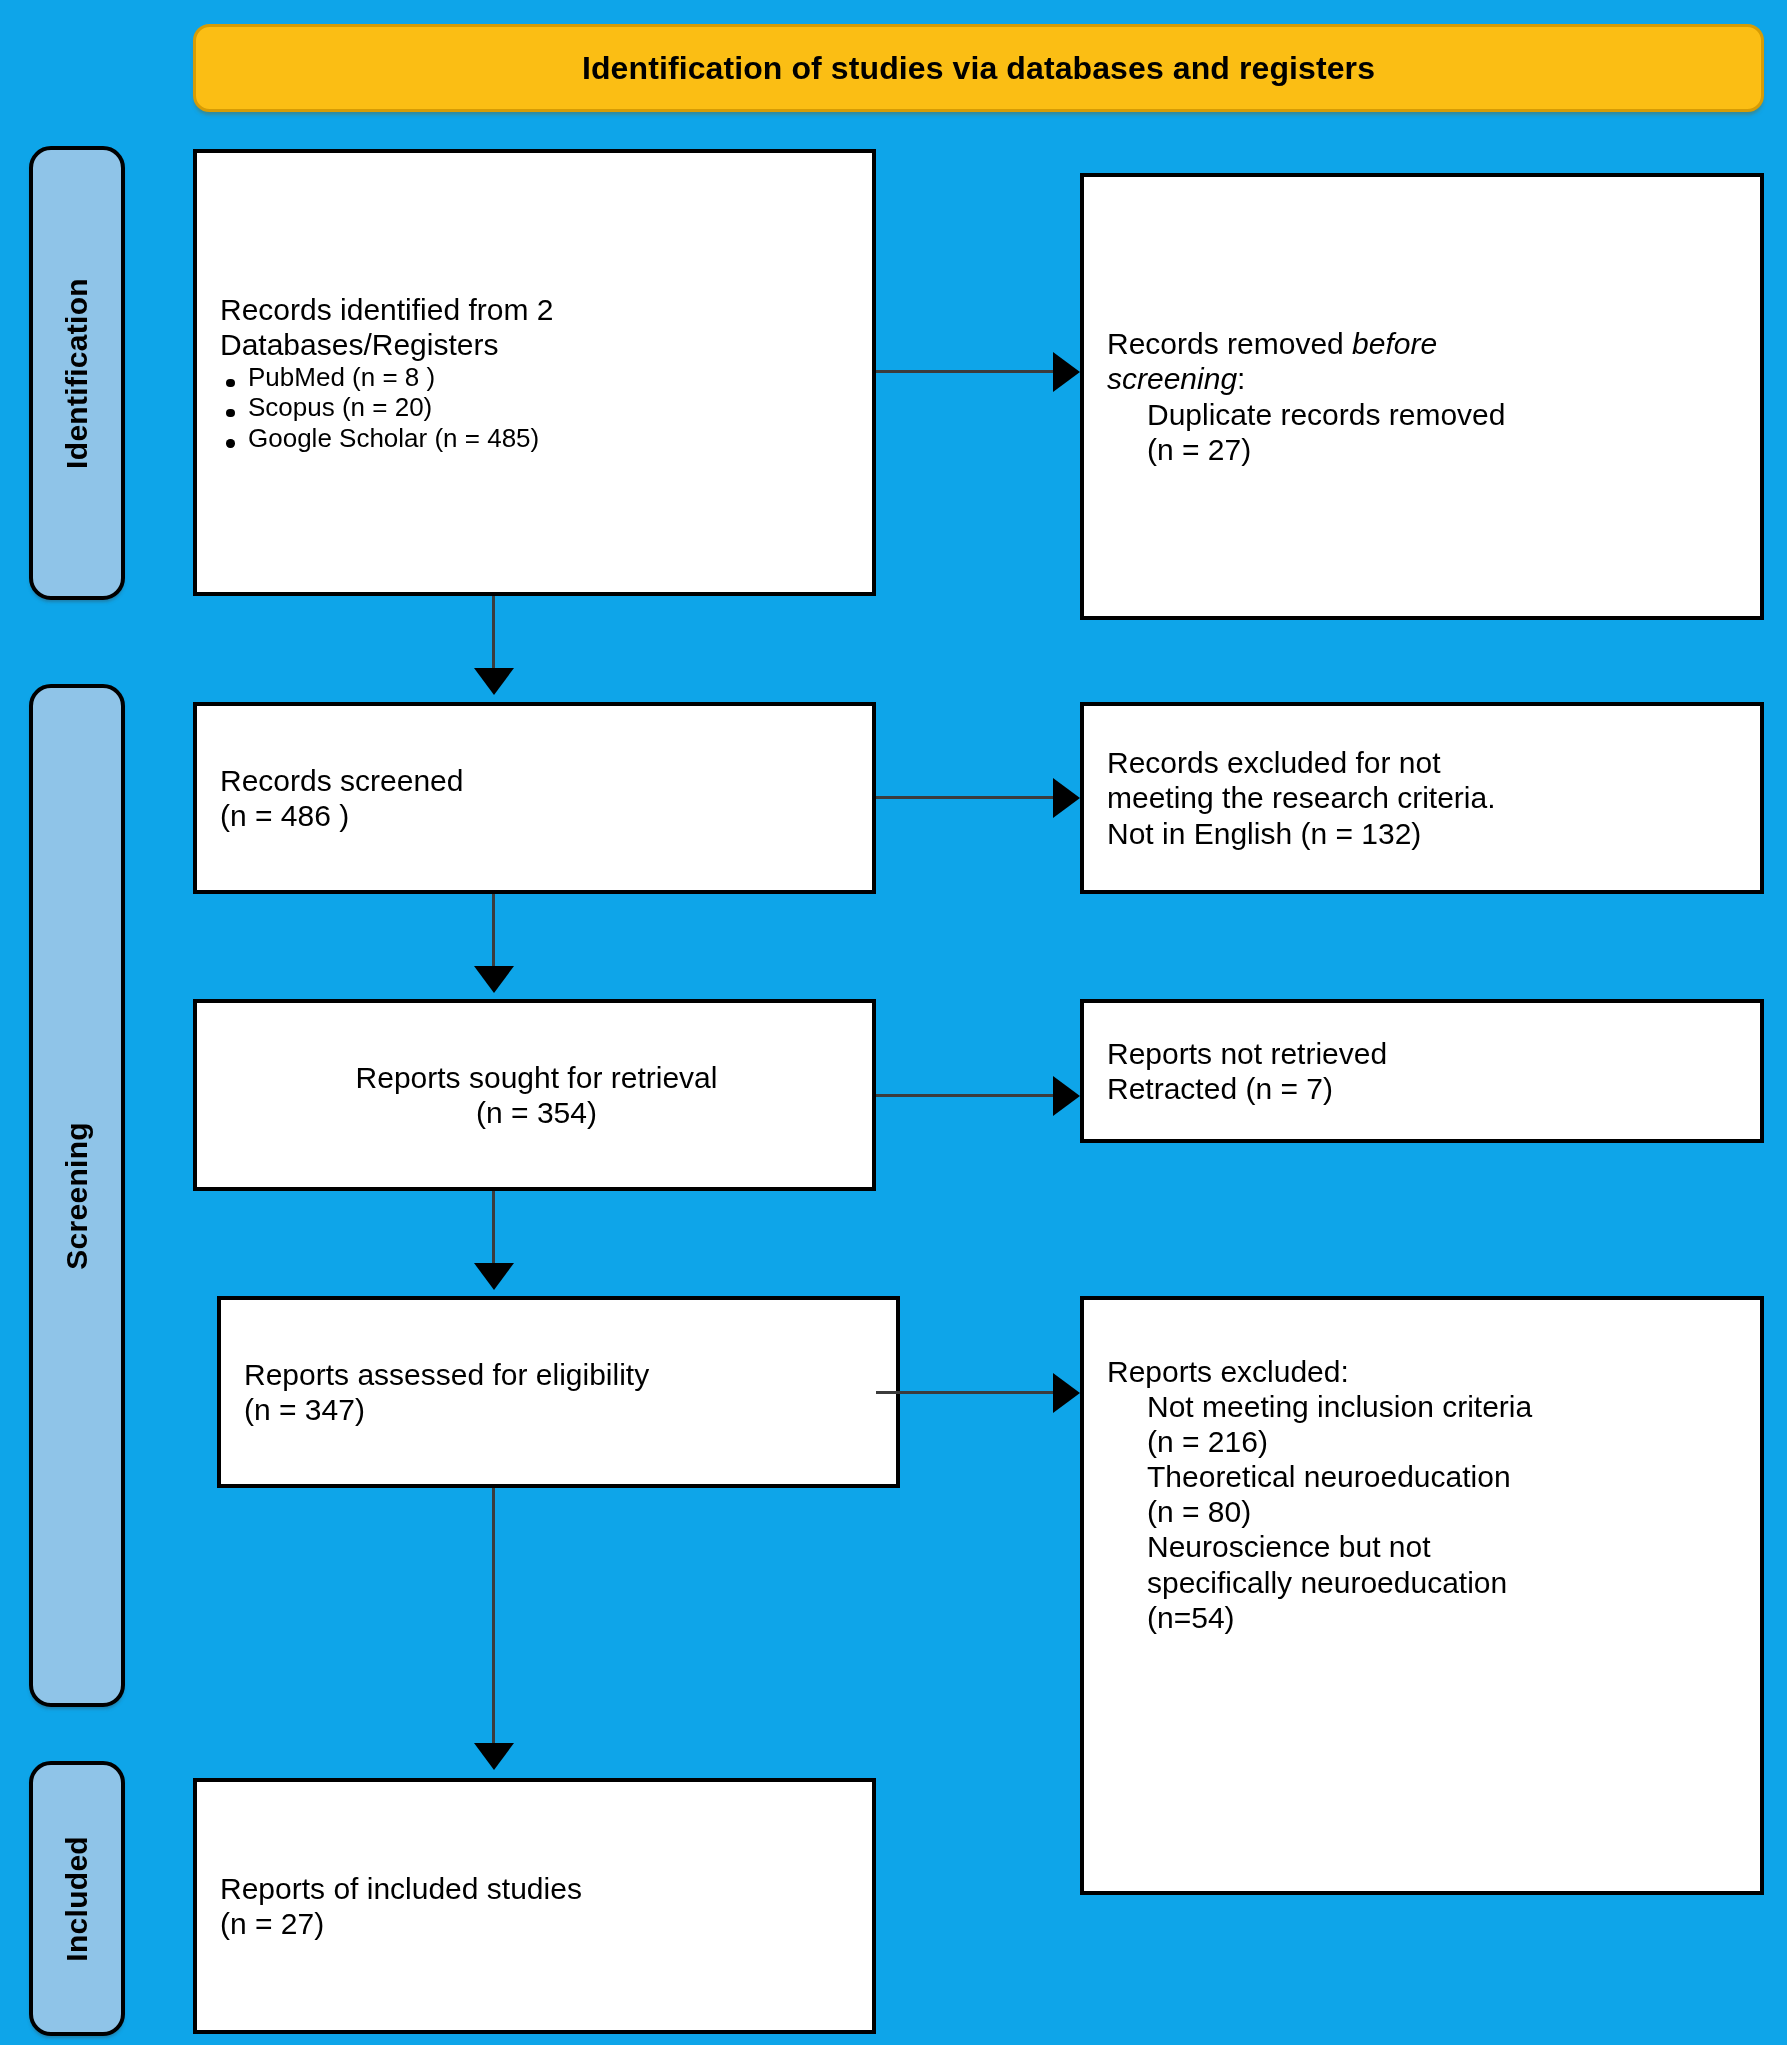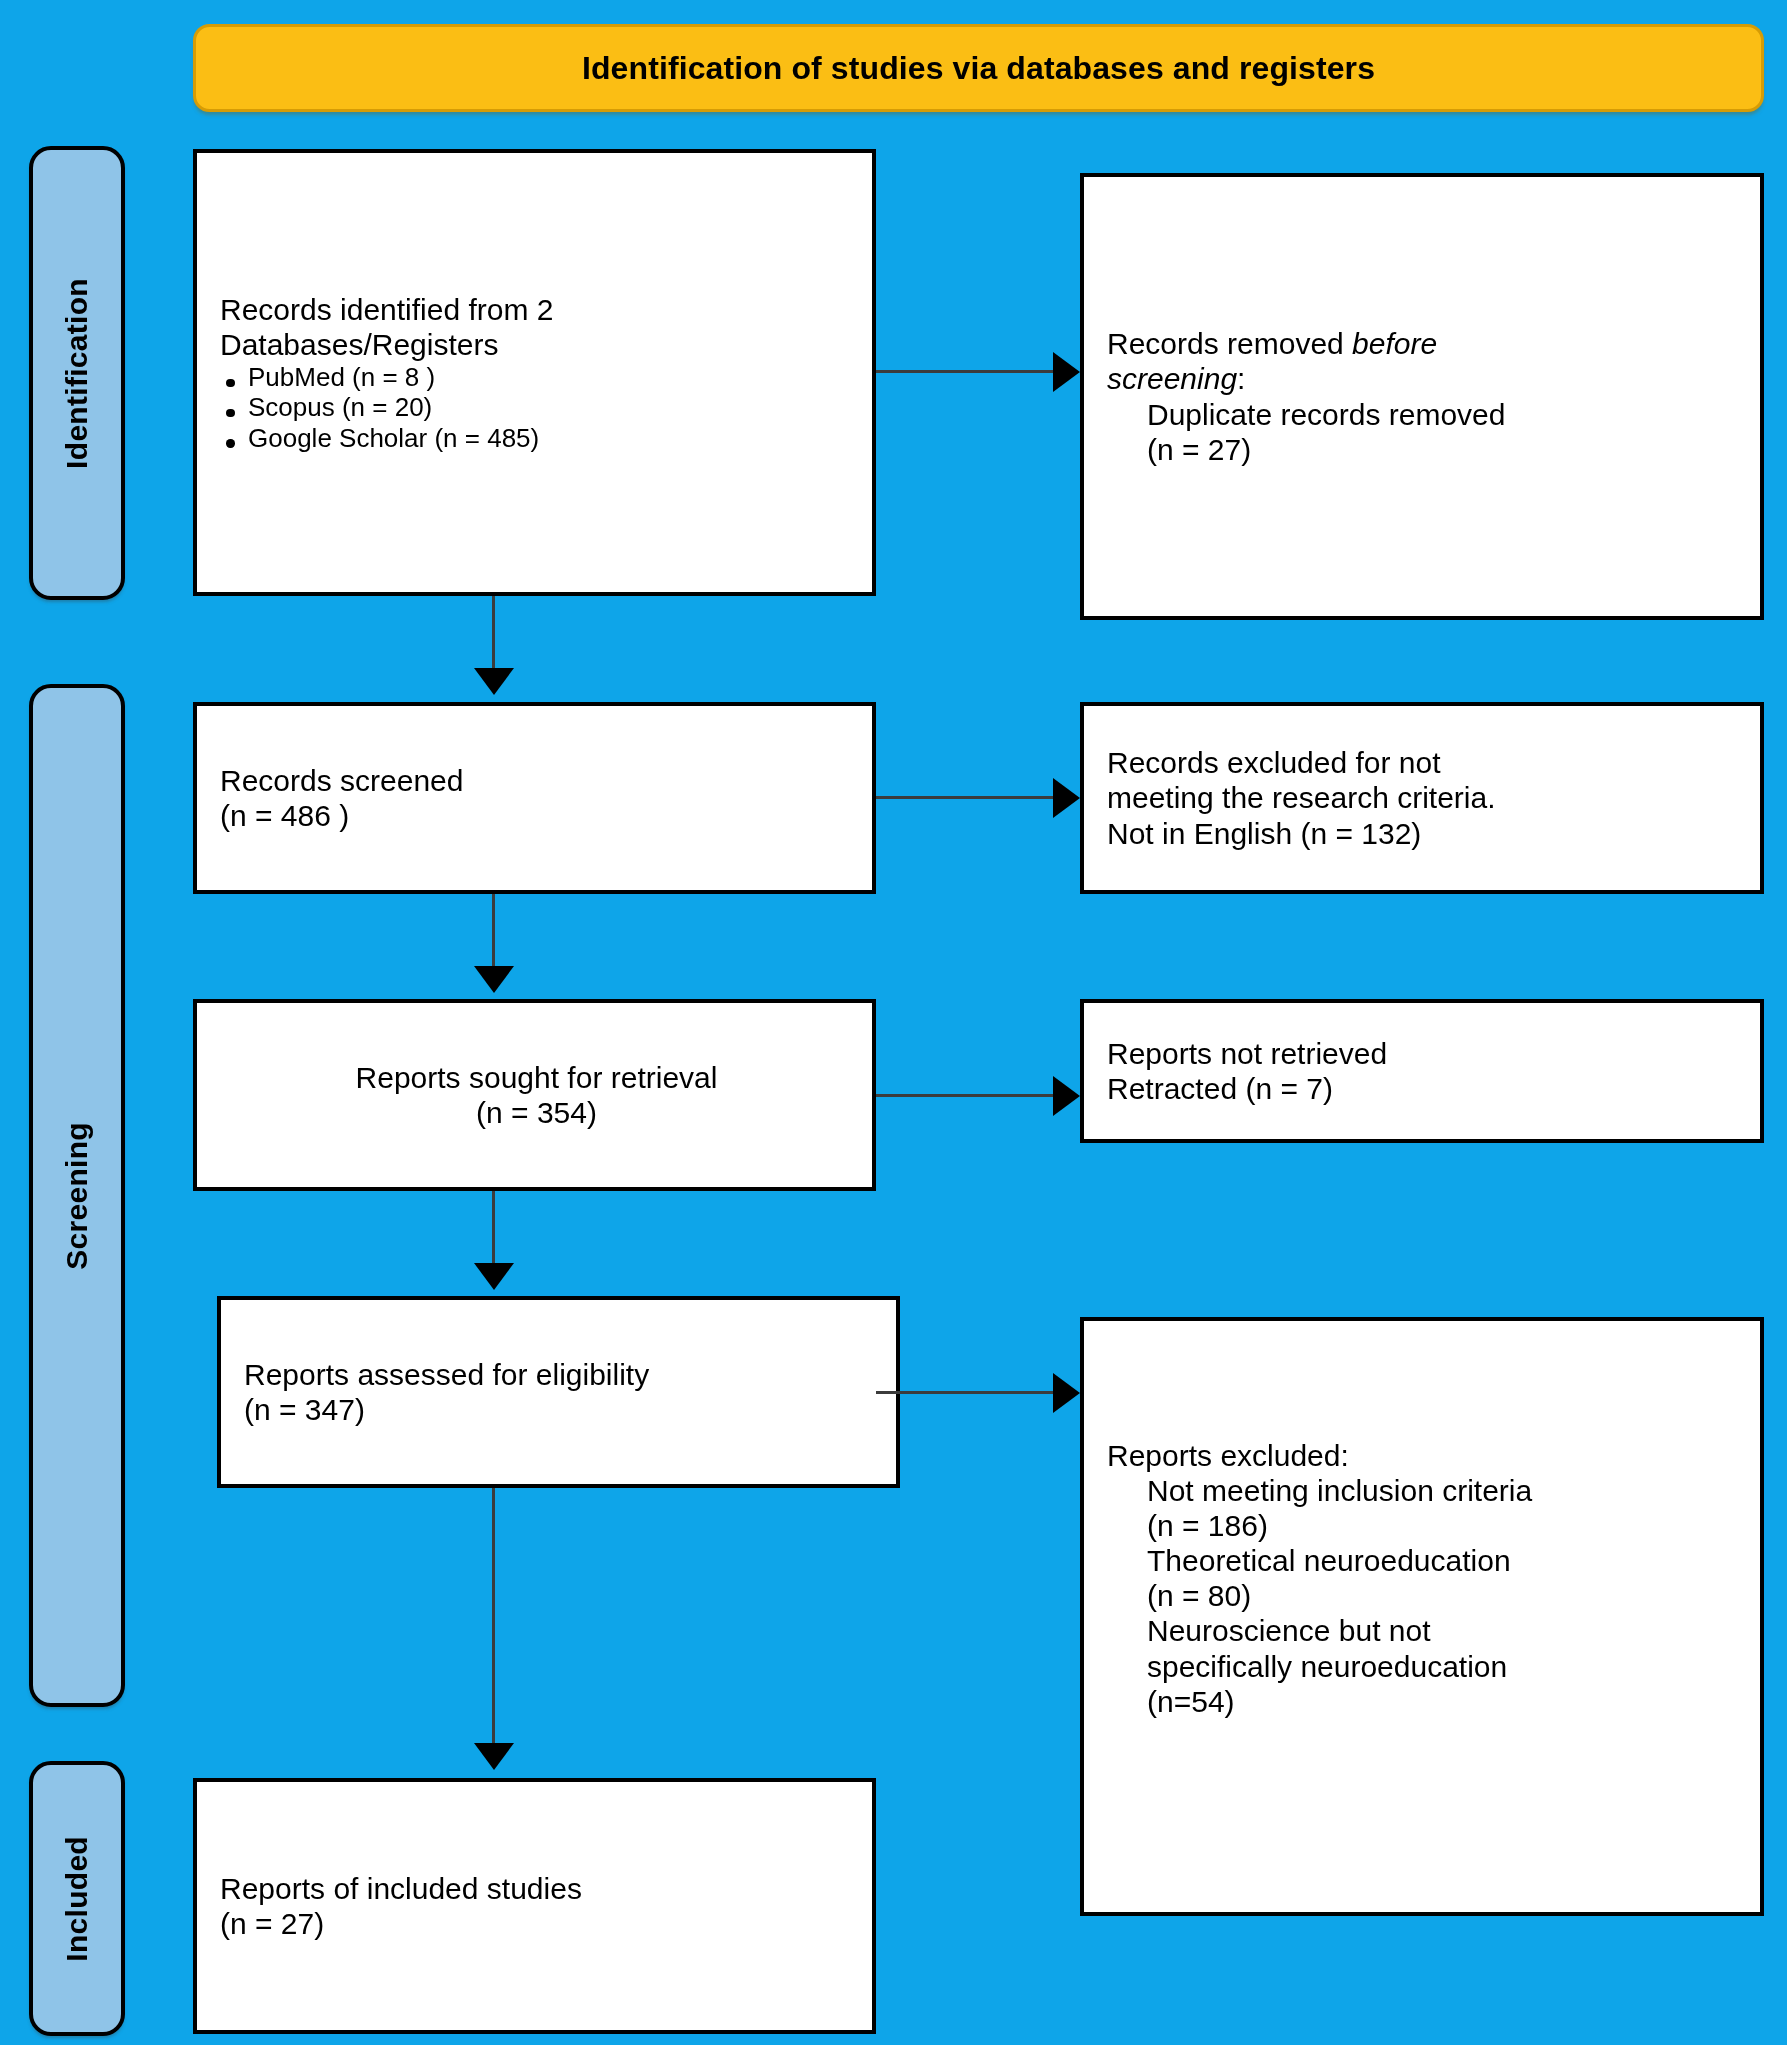--- a/index.html
+++ b/index.html
@@ -225,25 +225,25 @@
   <div class="conn-h" style="left:876px; top:1094px; width:180px;"></div>
   <div class="conn-v" style="left:492px; top:1191px; height:80px;"></div>
 
   <div class="node-box" style="left:193px; top:1296px; width:683px; height:192px;margin-left:24px;">
     <div class="box-inner">
       <div class="box-line">Reports assessed for eligibility</div>
       <div class="box-line">(n = 347)</div>
     </div>
   </div>
 
-  <div class="node-box align-top" style="left:1080px; top:1296px; width:684px; height:599px; padding-top:117px;margin-top:21px;">
+  <div class="node-box align-top" style="left:1080px; top:1296px; width:684px; height:599px; padding-top:54px;">
     <div class="box-inner">
       <div class="box-line">Reports excluded:</div>
       <div class="box-line indent-1">Not meeting inclusion criteria</div>
-      <div class="box-line indent-1">(n = 186)</div>
+      <div class="box-line indent-1">(n = 216)</div>
       <div class="box-line indent-1">Theoretical neuroeducation</div>
       <div class="box-line indent-1">(n = 80)</div>
       <div class="box-line indent-1">Neuroscience but not</div>
       <div class="box-line indent-1">specifically neuroeducation</div>
       <div class="box-line indent-1">(n=54)</div>
     </div>
   </div>
 
   <div class="conn-h" style="left:876px; top:1391px; width:180px;"></div>
   <div class="conn-v" style="left:492px; top:1488px; height:263px;"></div>

